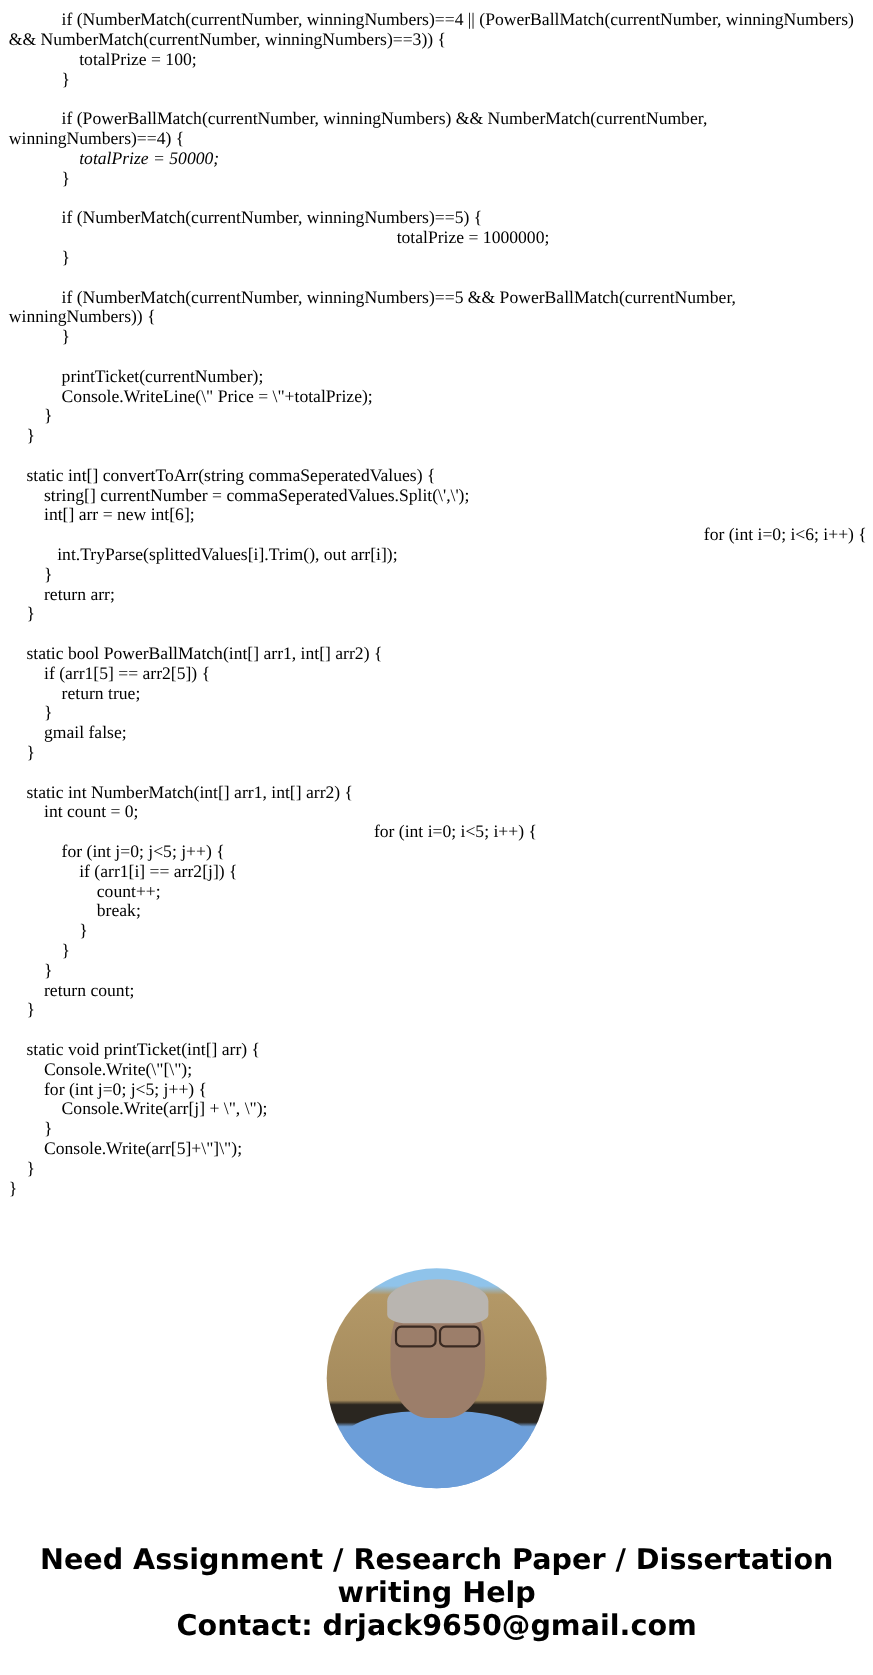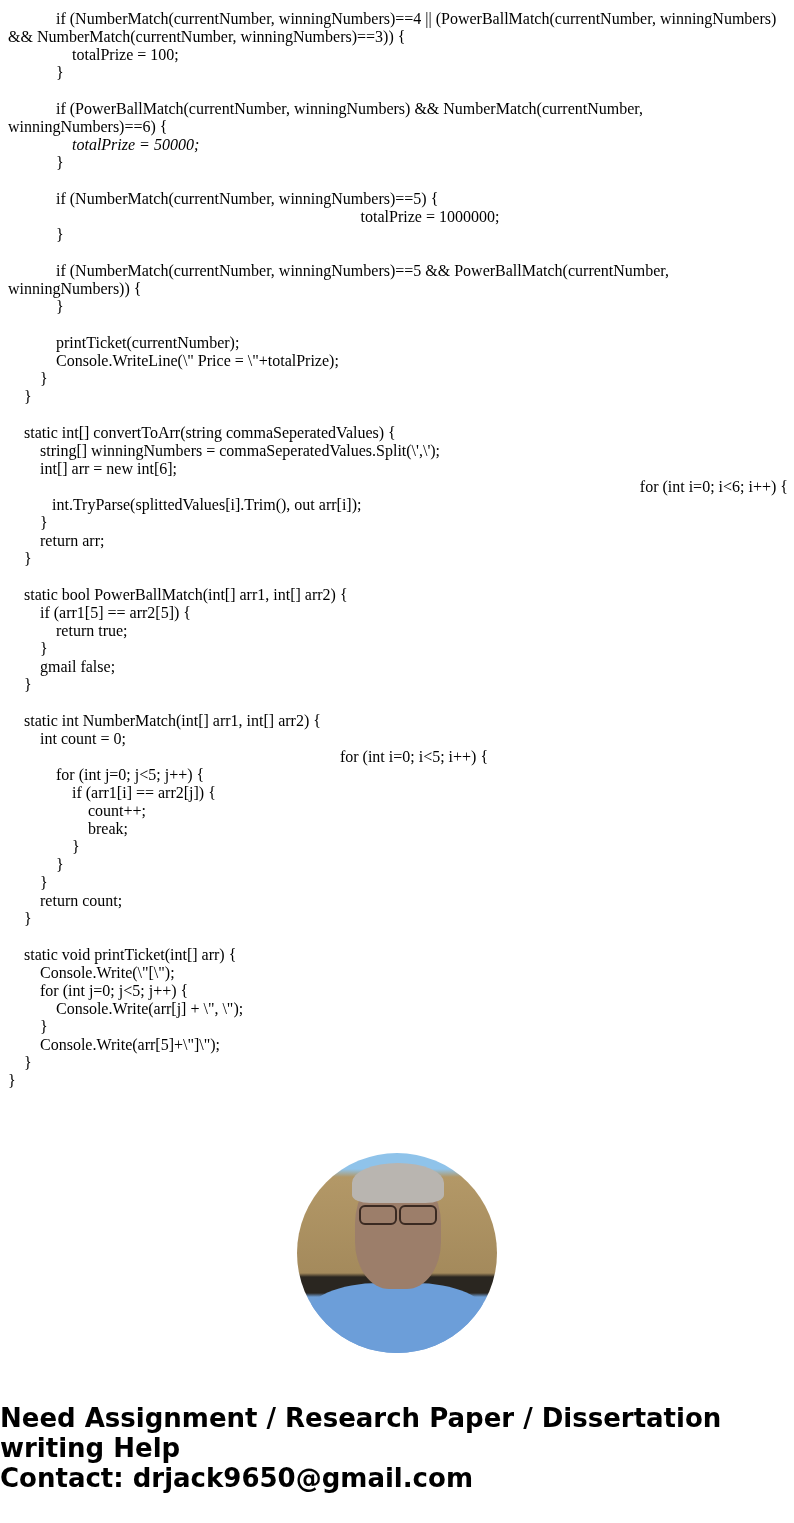--- a/index.html
+++ b/index.html
@@ -6,51 +6,51 @@
   body { width: 794px; height: 1523px; position: relative; overflow: hidden; color: #000; }
   .code { position: absolute; left: 8px; top: 10px; width: 780px; font-family: "Liberation Serif", serif; font-size: 16px; line-height: 18px; }
   .line { white-space: pre-wrap; min-height: 18px; }
   .avatar { position: absolute; left: 297px; top: 1153px; width: 200px; height: 200px; border-radius: 50%; overflow: hidden;
     background: linear-gradient(180deg, #8fc3ea 0%, #8fc3ea 8%, #b39867 12%, #a48a5c 60%, #2a2620 62%, #2a2620 70%, #6f9fd6 72%, #6d9ed8 100%); }
   .face { position: absolute; left: 58px; top: 18px; width: 86px; height: 118px; border-radius: 45% 45% 40% 40%; background: #9c7e6a; }
   .hair { position: absolute; left: 55px; top: 10px; width: 92px; height: 40px; border-radius: 50% 50% 20% 20%; background: #b9b5b0; }
   .glasses { position: absolute; left: 60px; top: 52px; width: 80px; height: 18px; }
   .glasses span { position: absolute; top: 0; width: 34px; height: 16px; border: 2px solid #3a2a22; border-radius: 6px; }
   .shirt { position: absolute; left: 10px; top: 130px; width: 180px; height: 80px; background: #6c9ed9; border-radius: 40% 40% 0 0; }
-  .footer { position: absolute; left: 0; top: 1403px; width: 794px; text-align: left; font-family: "DejaVu Sans", sans-serif; font-weight: bold; font-size: 26px; line-height: 30px; }
+  .footer { position: absolute; left: 0; top: 1403px; width: 794px; text-align: center; font-family: "DejaVu Sans", sans-serif; font-weight: bold; font-size: 26px; line-height: 30px; }
 </style>
 </head>
 <body>
 
 <div class="code" id="code">
     <div class="line" style="padding-left: 48px;">if (NumberMatch(currentNumber, winningNumbers)==4 || (PowerBallMatch(currentNumber, winningNumbers)</div>
     <div class="line" style="padding-left: 0px;">&amp;&amp; NumberMatch(currentNumber, winningNumbers)==3)) {</div>
     <div class="line" style="padding-left: 64px;">totalPrize = 100;</div>
     <div class="line" style="padding-left: 48px;">}</div>
     <div class="line" style="padding-left: 0px;"></div>
     <div class="line" style="padding-left: 48px;">if (PowerBallMatch(currentNumber, winningNumbers) &amp;&amp; NumberMatch(currentNumber,</div>
-    <div class="line" style="padding-left: 0px;">winningNumbers)==6) {</div>
+    <div class="line" style="padding-left: 0px;">winningNumbers)==4) {</div>
     <div class="line" style="padding-left: 64px; font-style: italic;">totalPrize = 50000;</div>
     <div class="line" style="padding-left: 48px;">}</div>
     <div class="line" style="padding-left: 0px;"></div>
     <div class="line" style="padding-left: 48px;">if (NumberMatch(currentNumber, winningNumbers)==5) {</div>
     <div class="line" style="padding-left: 64px; text-align: center;">totalPrize = 1000000;</div>
     <div class="line" style="padding-left: 48px;">}</div>
     <div class="line" style="padding-left: 0px;"></div>
     <div class="line" style="padding-left: 48px;">if (NumberMatch(currentNumber, winningNumbers)==5 &amp;&amp; PowerBallMatch(currentNumber,</div>
     <div class="line" style="padding-left: 0px;">winningNumbers)) {</div>
     <div class="line" style="padding-left: 48px;">}</div>
     <div class="line" style="padding-left: 0px;"></div>
     <div class="line" style="padding-left: 48px;">printTicket(currentNumber);</div>
     <div class="line" style="padding-left: 48px;">Console.WriteLine(\" Price = \"+totalPrize);</div>
     <div class="line" style="padding-left: 32px;">}</div>
     <div class="line" style="padding-left: 16px;">}</div>
     <div class="line" style="padding-left: 0px;"></div>
     <div class="line" style="padding-left: 16px;">static int[] convertToArr(string commaSeperatedValues) {</div>
-    <div class="line" style="padding-left: 32px;">string[] winningNumbers = commaSeperatedValues.Split(\',\');</div>
+    <div class="line" style="padding-left: 32px;">string[] currentNumber = commaSeperatedValues.Split(\',\');</div>
     <div class="line" style="padding-left: 32px;">int[] arr = new int[6];</div>
     <div class="line" style="padding-left: 32px; text-align: right;">for (int i=0; i&lt;6; i++) {</div>
     <div class="line" style="padding-left: 44px;">int.TryParse(splittedValues[i].Trim(), out arr[i]);</div>
     <div class="line" style="padding-left: 32px;">}</div>
     <div class="line" style="padding-left: 32px;">return arr;</div>
     <div class="line" style="padding-left: 16px;">}</div>
     <div class="line" style="padding-left: 0px;"></div>
     <div class="line" style="padding-left: 16px;">static bool PowerBallMatch(int[] arr1, int[] arr2) {</div>
     <div class="line" style="padding-left: 32px;">if (arr1[5] == arr2[5]) {</div>
     <div class="line" style="padding-left: 48px;">return true;</div>

